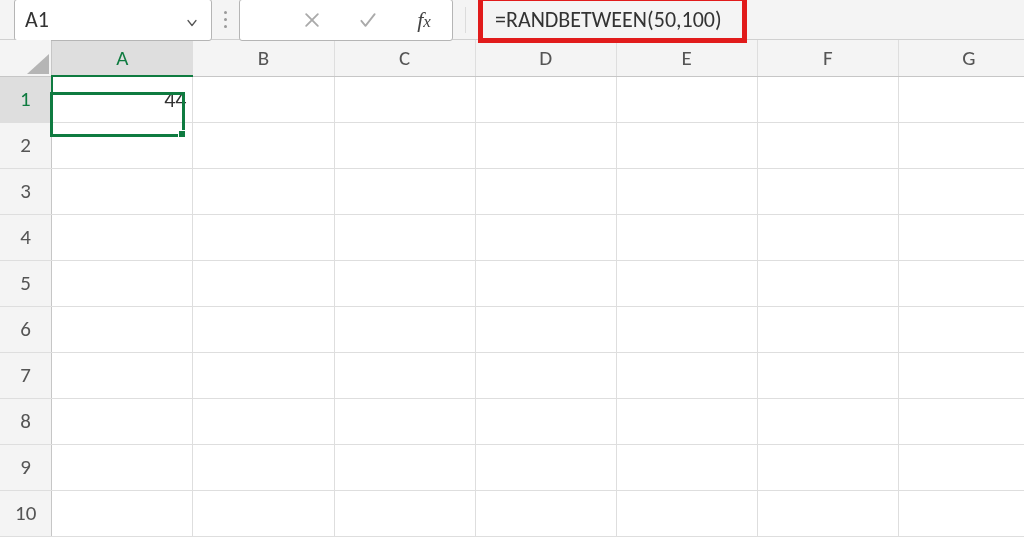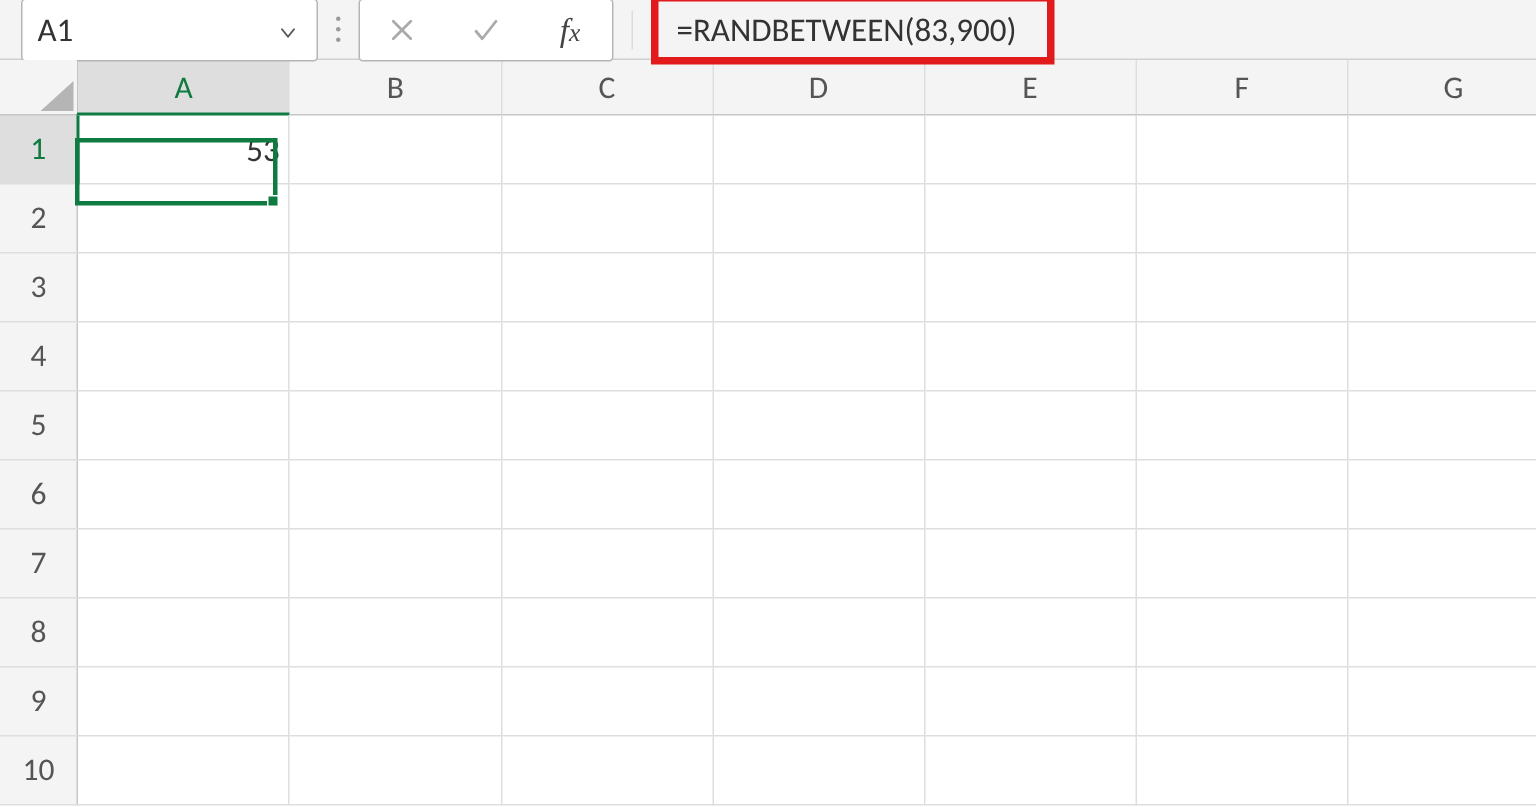--- a/index.html
+++ b/index.html
@@ -41,21 +41,21 @@
       height:42px;
     }
     .sep-dots span{
       width:3px; height:3px; border-radius:50%; background:#9a9a9a;
     }
 
     .fx-group {
       display:flex; align-items:flex-start;
       height:42px;
       background:#fff;
-      border:1px solid #b5b5b5; border-radius:3px;
+      border:1px solid #b5b5b5; border-radius:3px;padding-left:44px;
     }
     .fx-btn {
       width:56px; height:100%;
       display:flex; align-items:center; justify-content:center;
       color:#999;
     }
     .fx-btn.fx { color:#444; }
     .fx-btn.fx span{ font-style:italic; font-size:22px; font-family:Georgia,'Times New Roman',serif;}
     .fx-btn svg{ width:20px; height:20px; }
 
@@ -177,40 +177,40 @@
         </svg>
     </div>
     <div class="fx-btn fx">
         <span>f<span style="font-size:17px;">x</span></span>
       </div>
   </div>
 
   <div class="vsep"></div>
 
   <div class="formula-highlight">
-    <span class="formula-text">=RANDBETWEEN(83,900)</span>
+    <span class="formula-text">=RANDBETWEEN(50,100)</span>
   </div>
 </div>
 
 <div class="sheet" id="sheet">
     <div class="hdrrow">
       <div class="corner">
         <div class="corner-tri"></div>
       </div>
       <div class="colhdr sel">A</div>
       <div class="colhdr">B</div>
       <div class="colhdr">C</div>
       <div class="colhdr">D</div>
       <div class="colhdr">E</div>
       <div class="colhdr">F</div>
       <div class="colhdr">G</div>
     </div>
     <div class="row">
       <div class="rowhdr sel">1</div>
-      <div class="cell">53</div>
+      <div class="cell">44</div>
       <div class="cell"></div>
       <div class="cell"></div>
       <div class="cell"></div>
       <div class="cell"></div>
       <div class="cell"></div>
       <div class="cell"></div>
     </div>
     <div class="row">
       <div class="rowhdr">2</div>
       <div class="cell"></div>

